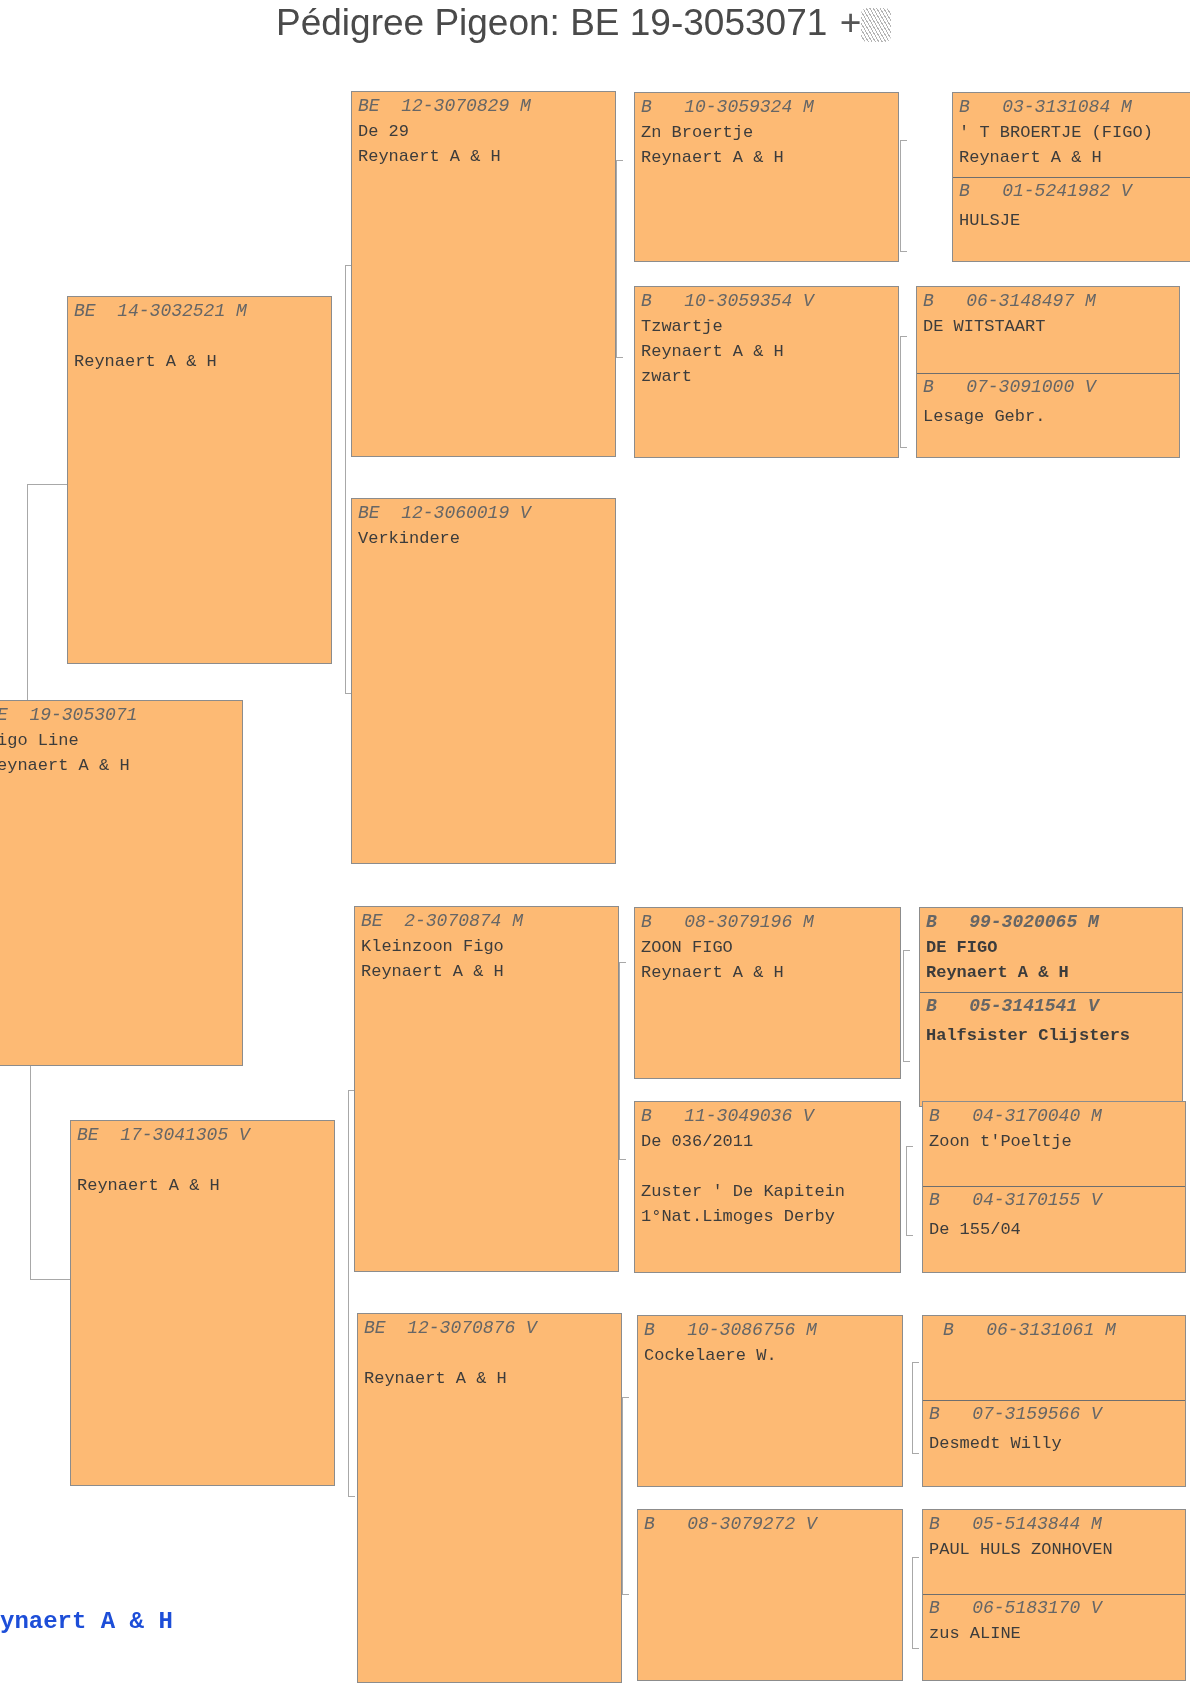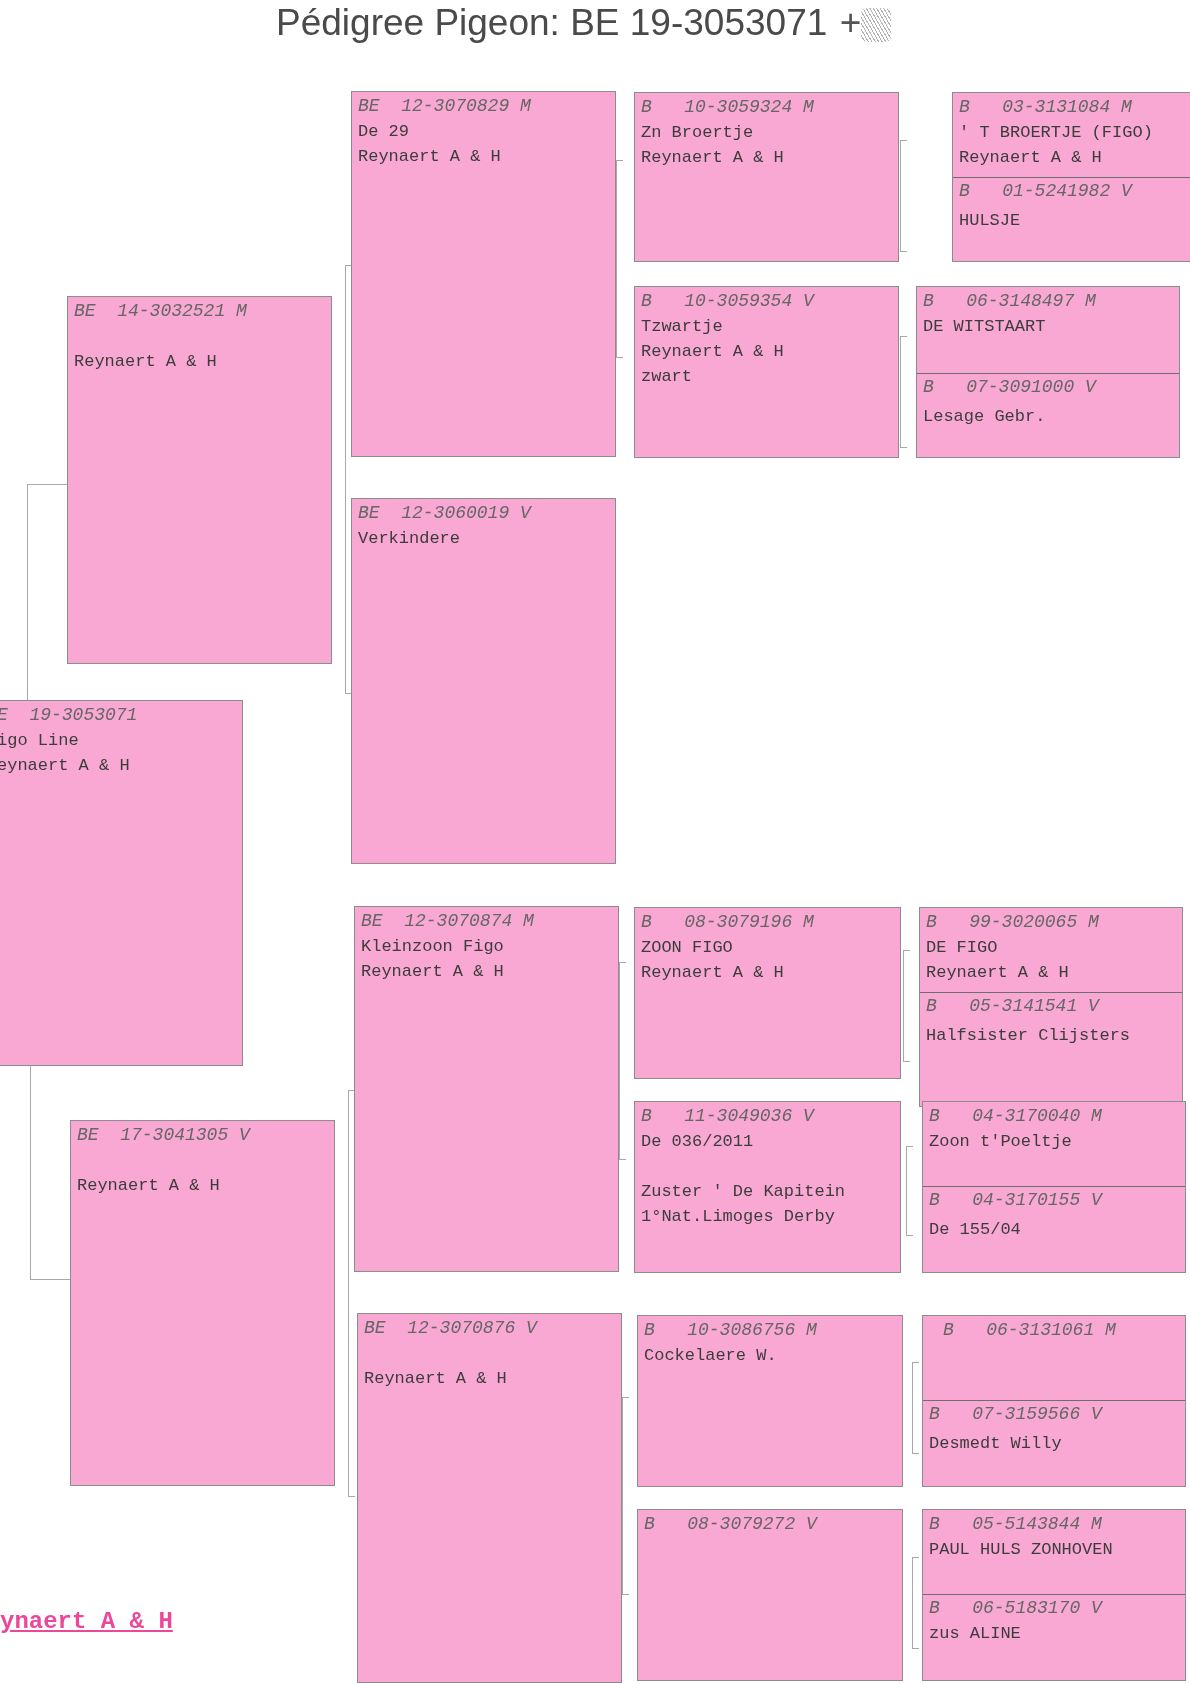--- a/index.html
+++ b/index.html
@@ -10,30 +10,30 @@
   }
   .title {
     position: absolute; top: 2px; left: 276px;
     font-family: "Liberation Sans", "DejaVu Sans", sans-serif;
     font-size: 37px; color: #4a4a4a; white-space: nowrap;
   }
   .title .mark { font-style: italic; color: #555; margin-left: 12px; }
   .title .scribble { display:inline-block; width: 30px; height: 34px; vertical-align: middle;
     background: repeating-linear-gradient(60deg,#777 0 1px,transparent 1px 3px); opacity:.55; border-radius: 6px; }
   .box {
-    position: absolute; border: 1px solid #8c8c8c; background: #f9a8d4; box-sizing: border-box;
+    position: absolute; border: 1px solid #8c8c8c; background: #fdba74; box-sizing: border-box;
     font-size: 17px; line-height: 25px; padding: 2px 6px; color: #3c3c3c;
   }
   .box .hdr { font-style: italic; color: #666; font-size: 18px; white-space: pre; }
   .box .ln { white-space: pre; }
   .split { position: absolute; border-top: 1px solid #6e6e6e; left: 0; right: 0; }
   .sub { position: absolute; left: 6px; right: 6px; }
   .conn { position: absolute; border: 1px solid #a8a8a8; border-right: none; }
   .footer { position: absolute; left: 0; top: 1555px; font-size: 17px; line-height: 25px; color: #444; white-space: pre; }
-  .footer .name { font-weight: bold; font-size: 24px; line-height: 34px; color: #ec4899; text-decoration: underline; }
+  .footer .name { font-weight: bold; font-size: 24px; line-height: 34px; color: #1d4ed8; }
 </style>
 </head>
 <body>
 
 <div class="title">
   <span>Pédigree Pigeon: BE  19-3053071</span><span class="mark">+</span><span class="scribble"></span>
 </div>
 
 <div class="conn" style="left:27px;top:484px;width:40px;height:223px;border-bottom:none;"></div>
 <div class="conn" style="left:30px;top:1066px;width:40px;height:213px;border-top:none;"></div>
@@ -69,21 +69,21 @@
 <div class="box" style="left:351px;top:91px;width:265px;height:366px;">
   <div class="hdr">BE  12-3070829 M</div>
   <div class="ln">De 29</div>
   <div class="ln">Reynaert A &amp; H</div>
 </div>
 <div class="box" style="left:351px;top:498px;width:265px;height:366px;">
   <div class="hdr">BE  12-3060019 V</div>
   <div class="ln">Verkindere</div>
 </div>
 <div class="box" style="left:354px;top:906px;width:265px;height:366px;">
-  <div class="hdr">BE  12-3070874 M</div>
+  <div class="hdr">BE  2-3070874 M</div>
   <div class="ln">Kleinzoon Figo</div>
   <div class="ln">Reynaert A &amp; H</div>
 </div>
 <div class="box" style="left:357px;top:1313px;width:265px;height:370px;">
   <div class="hdr">BE  12-3070876 V</div>
   <div class="ln"></div>&nbsp;
   <div class="ln">Reynaert A &amp; H</div>
 </div>
 
 <div class="box" style="left:634px;top:92px;width:265px;height:170px;">
@@ -128,21 +128,21 @@
 </div>
 <div class="box" style="left:916px;top:286px;width:264px;height:172px;">
   <div class="hdr">B   06-3148497 M</div>
   <div class="ln">DE WITSTAART</div>
   <div class="split" style="top:86px;"></div>
   <div class="sub" style="top:88px;">
     <div class="hdr">B   07-3091000 V</div>
     <div class="ln" style="margin-top:4px;">Lesage Gebr.</div>
   </div>
 </div>
-<div class="box" style="left:919px;top:907px;width:264px;height:200px;">
+<div class="box" style="left:919px;top:907px;width:264px;height:200px;font-weight:bold;">
   <div class="hdr">B   99-3020065 M</div>
   <div class="ln">DE FIGO</div>
   <div class="ln">Reynaert A &amp; H</div>
   <div class="split" style="top:84px;"></div>
   <div class="sub" style="top:86px;">
     <div class="hdr">B   05-3141541 V</div>
     <div class="ln" style="margin-top:4px;">Halfsister Clijsters</div>
   </div>
 </div>
 <div class="box" style="left:922px;top:1101px;width:264px;height:172px;">

